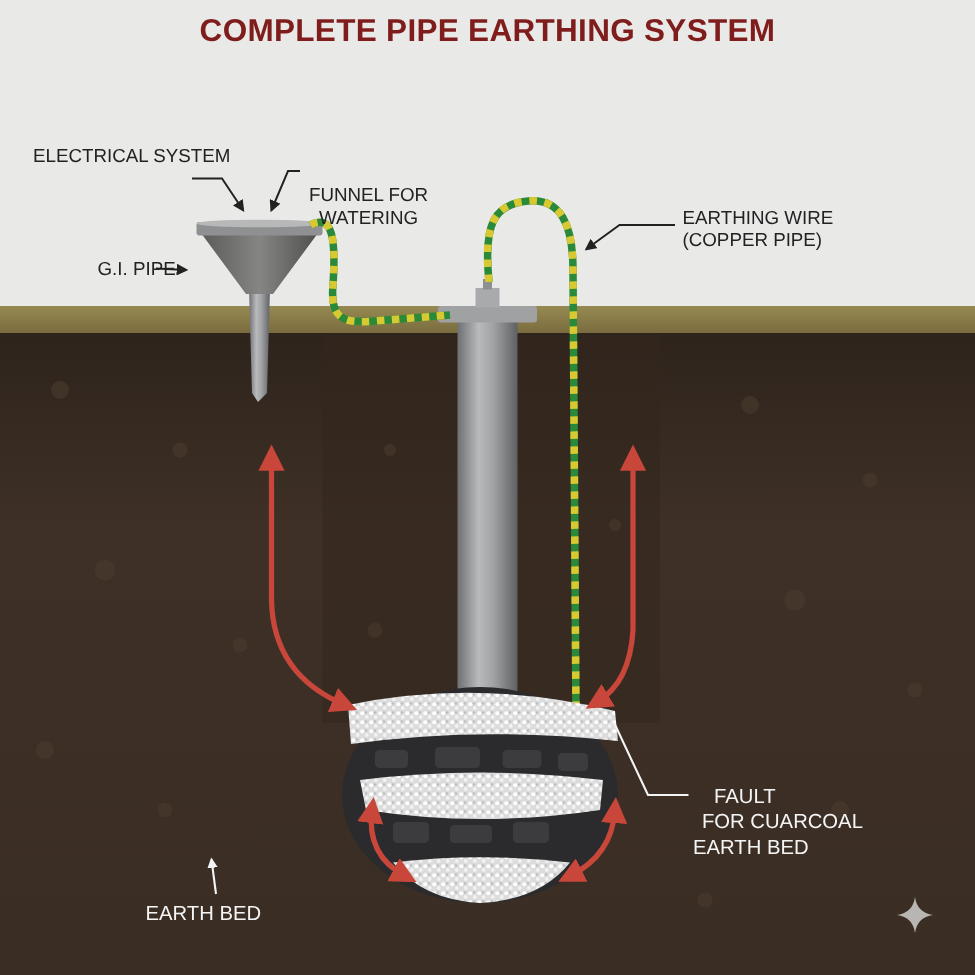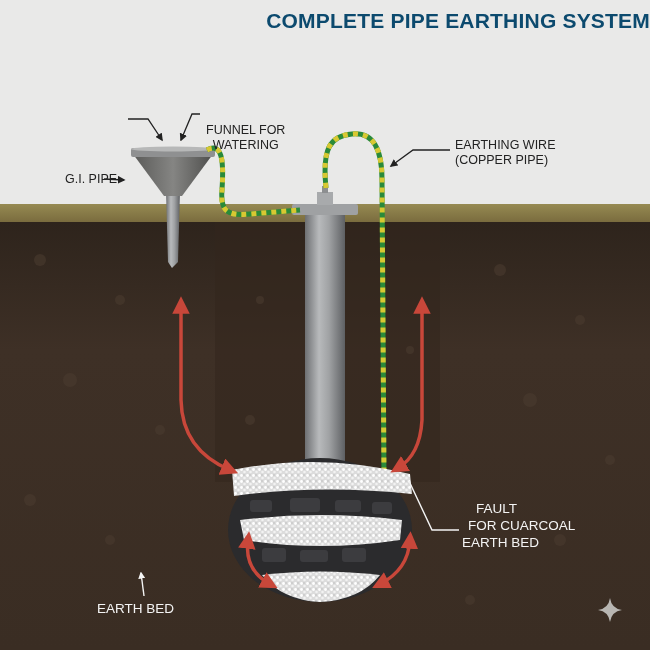--- a/index.html
+++ b/index.html
@@ -1,20 +1,20 @@
 <!DOCTYPE html>
 <html><head>
   <meta charset="utf-8">
   <style>
     html, body { margin: 0; padding: 0; }
     body { width: 650px; height: 650px; overflow: hidden; background: #e9e9e8; font-family: "Liberation Sans", sans-serif; }
     .canvas { position: relative; width: 650px; height: 650px; }
     .title {
-      position: absolute; left: 0; right: 0; top: 9px; text-align: right;
-      font-weight: bold; font-size: 21px; color: #0c4a6e; letter-spacing: 0.2px;
+      position: absolute; left: 0; right: 0; top: 9px; text-align: center;
+      font-weight: bold; font-size: 21px; color: #7f1d1d; letter-spacing: 0.2px;
     }
     .label {
       position: absolute; font-size: 12.5px; color: #222; line-height: 15px; text-align: center;
     }
     .label.white { color: #f4f4f4; font-size: 13.5px; line-height: 17px; }
     svg.scene { position: absolute; left: 0; top: 0; }
     .sparkle { position: absolute; left: 598px; right: auto; top: 598px; width: 24px; height: 24px; }
   </style>
 </head>
 <body>
@@ -135,32 +135,33 @@
     </g>
     <g stroke="#f4f4f4" stroke-width="1.4" fill="none">
       <path d="M459,530 L432,530 L409,481"></path>
       <path d="M144,596 L141,573" marker-end="url(#whiteHead)"></path>
     </g>
   </svg>
 
   <div class="title">COMPLETE PIPE EARTHING SYSTEM</div>
 
   <div class="label" style="left:22px; top:97px;">
+    <div>ELECTRICAL SYSTEM</div>
   </div>
   <div class="label" style="left:206px; top:94px;margin-top:29px;">
     <div>FUNNEL FOR</div>
     <div>WATERING</div>
   </div>
   <div class="label" style="left:41px; top:172px;margin-left:24px;">G.I. PIPE</div>
   <div class="label" style="left:455px; top:138px; text-align:left;">
     <div>EARTHING WIRE</div>
     <div>(COPPER PIPE)</div>
   </div>
   <div class="label white" style="left:462px; top:500px; text-align:left;">
-    <div style="padding-left:14px;">FAULT</div>
+    <div style="padding-left:14px;margin-top:22px;">FAULT</div>
     <div style="padding-left:6px;">FOR CUARCOAL</div>
     <div>EARTH BED</div>
   </div>
   <div class="label white" style="left:97px; top:600px;">EARTH BED</div>
 
   <svg class="sparkle" viewBox="0 0 24 24">
     <path d="M12,0 Q13.5,10.5 24,12 Q13.5,13.5 12,24 Q10.5,13.5 0,12 Q10.5,10.5 12,0 Z" fill="#b8b6b2"></path>
   </svg>
 </div>
 

